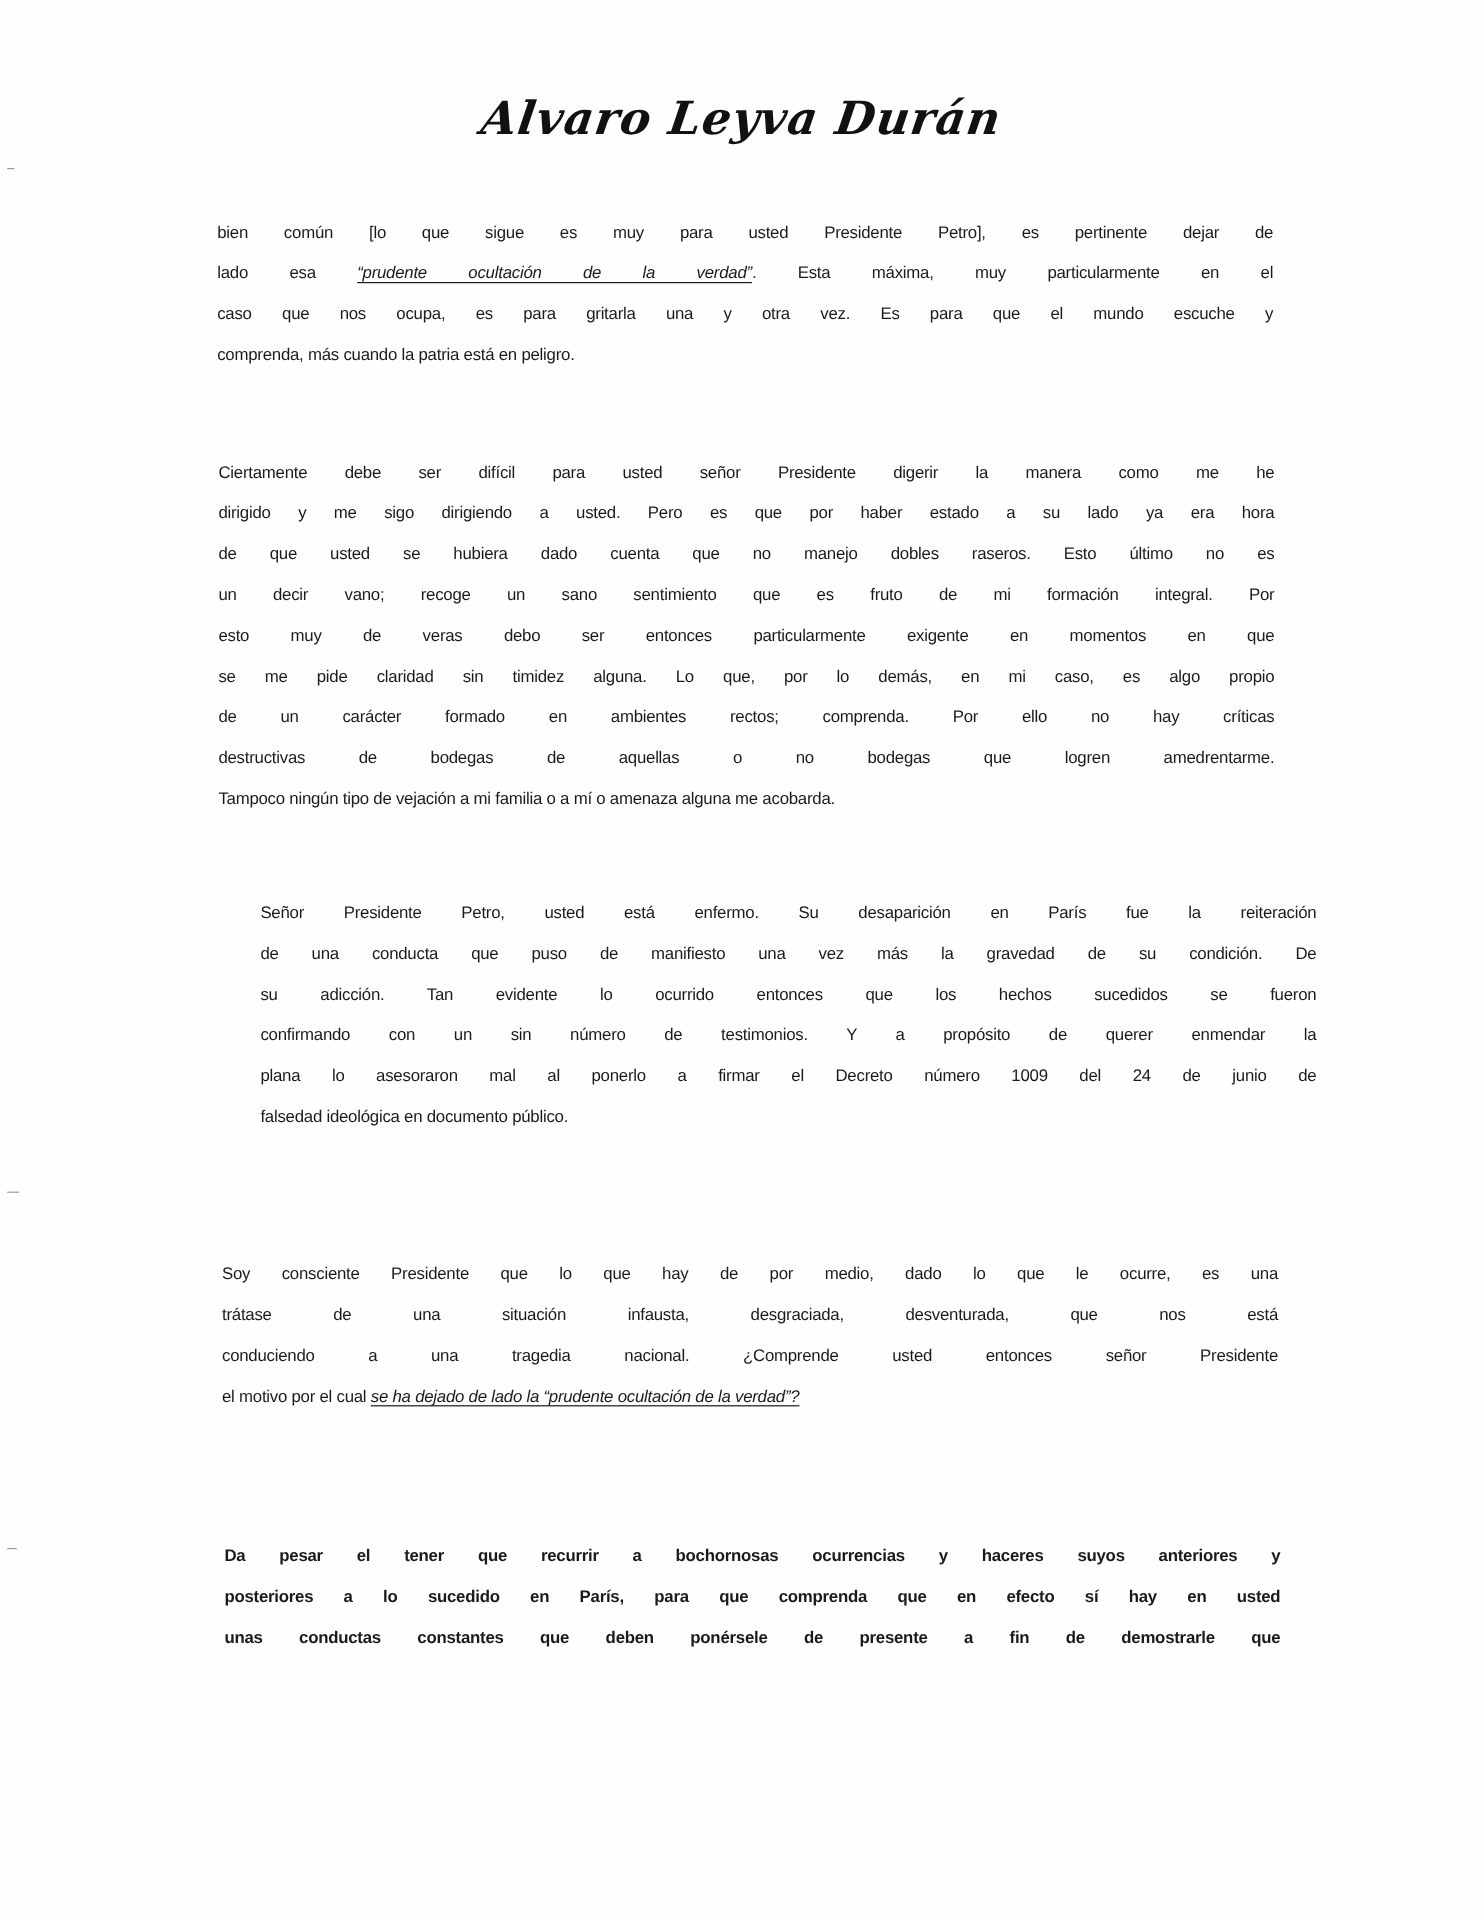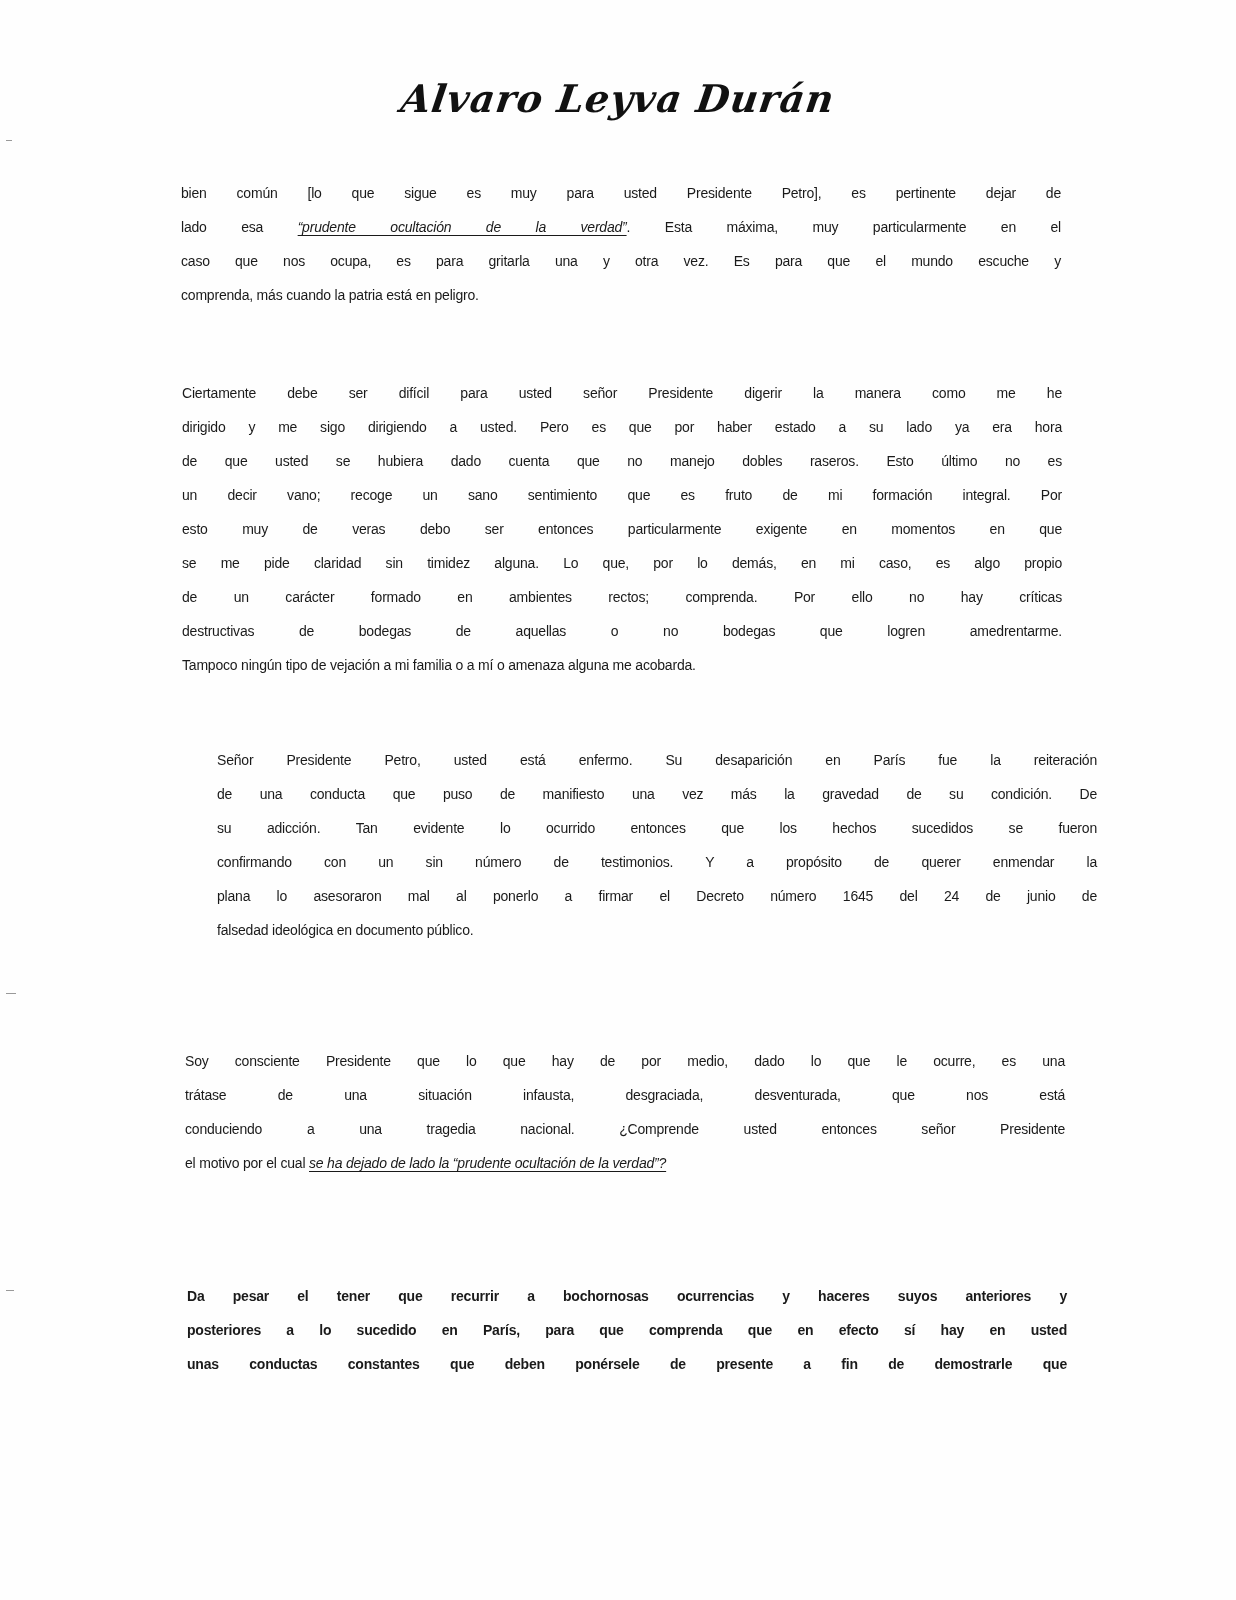--- a/index.html
+++ b/index.html
@@ -43,21 +43,21 @@
     <span class="line">de un carácter formado  en ambientes rectos; comprenda. Por ello no hay críticas</span>
     <span class="line">destructivas de bodegas de aquellas o no bodegas que logren amedrentarme.</span>
     <span class="line last">Tampoco ningún tipo de vejación a mi familia o a mí o amenaza alguna me acobarda.</span>
   </div>
 
   <div class="para" style="left:183px; top:743px;margin-left:34px;">
     <span class="line">Señor Presidente Petro, usted está enfermo. Su desaparición en París fue la reiteración</span>
     <span class="line">de una conducta que puso de manifiesto una vez más la gravedad de su condición. De</span>
     <span class="line">su adicción. Tan evidente lo ocurrido entonces que los hechos sucedidos se fueron</span>
     <span class="line">confirmando con un sin número de testimonios. Y a propósito de querer enmendar la</span>
-    <span class="line">plana lo asesoraron mal al ponerlo a firmar el Decreto número 1645 del 24 de junio de</span>
+    <span class="line">plana lo asesoraron mal al ponerlo a firmar el Decreto número 1009 del 24 de junio de</span>
     <span class="line last">falsedad ideológica en documento público.</span>
   </div>
 
   <div class="para" style="left:185px; top:1044px;">
     <span class="line">Soy consciente Presidente que lo que hay de por medio, dado lo que le ocurre, es una</span>
     <span class="line">trátase de una situación infausta, desgraciada, desventurada, que nos está</span>
     <span class="line">conduciendo a una tragedia nacional. ¿Comprende usted entonces  señor Presidente</span>
     <span class="line last"><span>el motivo por el cual </span><span class="u">se ha dejado de lado la “prudente ocultación de la verdad”?</span></span>
   </div>
 

